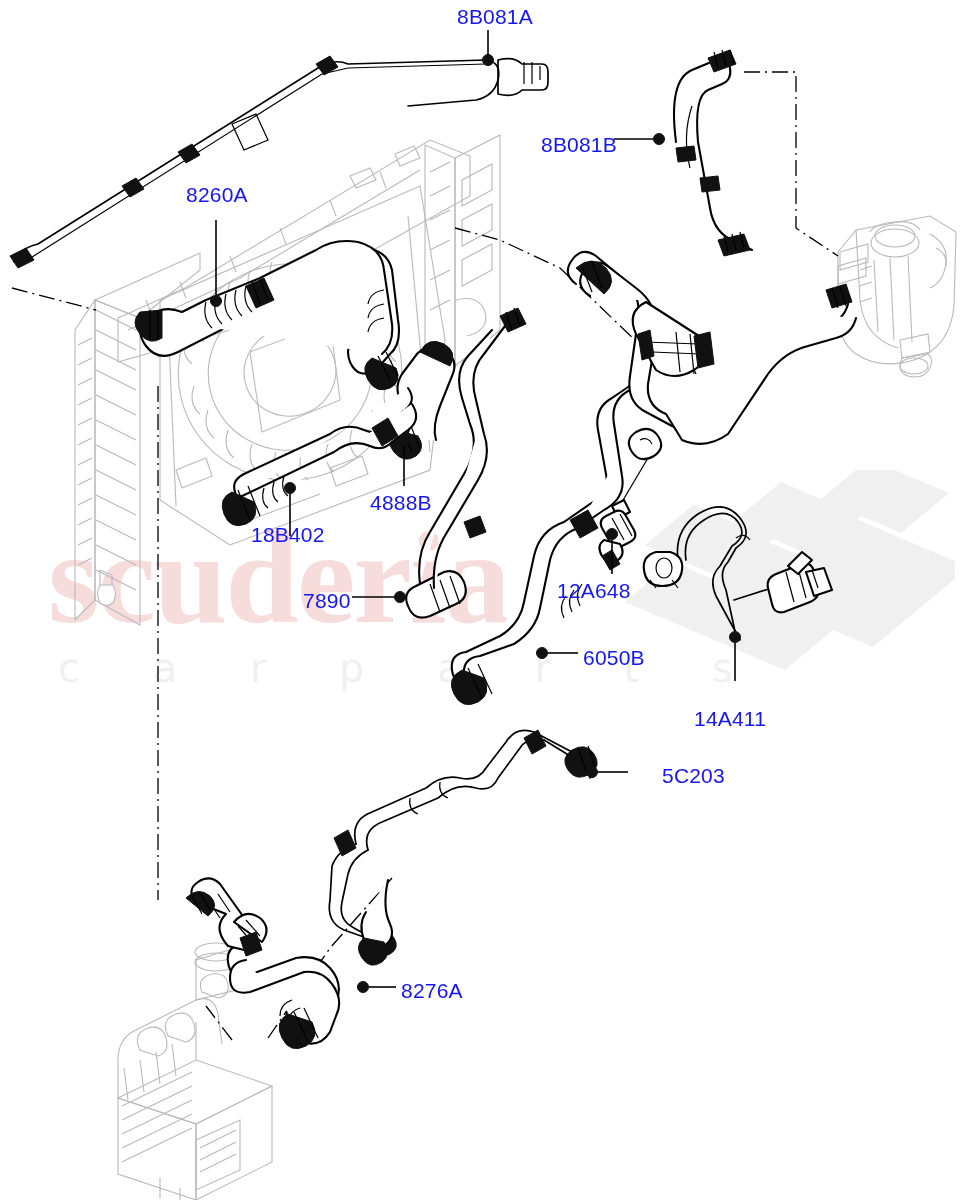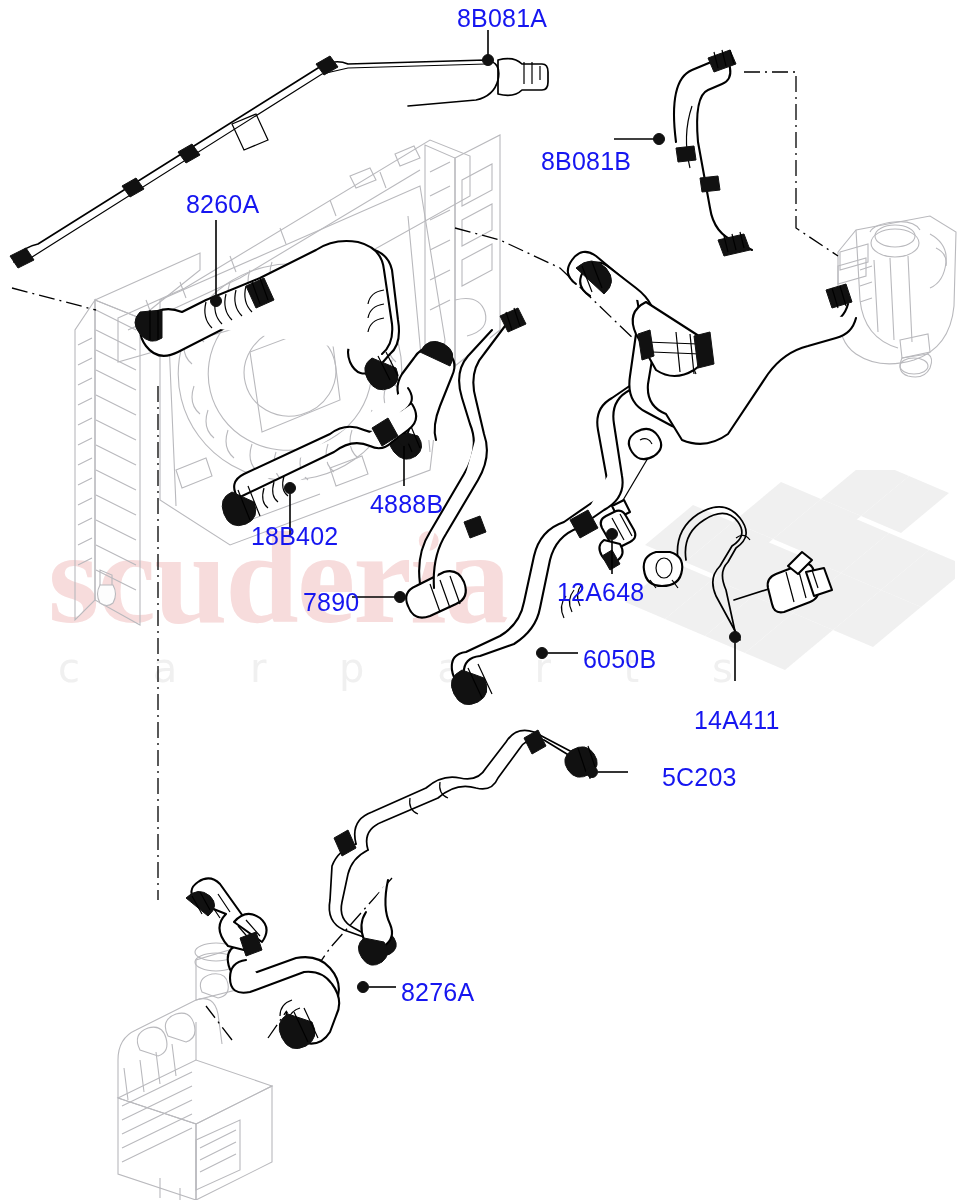--- a/index.html
+++ b/index.html
@@ -56,21 +56,21 @@
   .draw-layer{
     position:absolute;
     inset:0;
     z-index:2;
   }
   
   .label{
     position:absolute;
     z-index:5;
     color:#1616f0;
-    font-size:25px;
+    font-size:21px;
     font-family:"Liberation Sans", sans-serif;
     letter-spacing:.2px;
     white-space:nowrap;
     line-height:1;
   }
 </style>
 </head>
 <body>
 
 <div id="diagram-root">
@@ -452,22 +452,22 @@
 
       <path class="lead" d="M628 772 L598 772"></path>
         <circle class="blk" cx="592" cy="772" r="5.5"></circle>
 
       <path class="lead" d="M396 987 L369 987"></path>
         <circle class="blk" cx="363" cy="987" r="5.5"></circle>
     </g>
   </svg>
 
   <div class="label" style="left:457px;top:6px">8B081A</div>
-  <div class="label" style="left:541px;top:149px">8B081B</div>
-  <div class="label" style="left:186px;top:192px">8260A</div>
+  <div class="label" style="left:541px;top:134px">8B081B</div>
+  <div class="label" style="left:186px;top:184px">8260A</div>
   <div class="label" style="left:370px;top:492px">4888B</div>
   <div class="label" style="left:251px;top:524px">18B402</div>
   <div class="label" style="left:303px;top:590px">7890</div>
   <div class="label" style="left:557px;top:580px">12A648</div>
   <div class="label" style="left:583px;top:647px">6050B</div>
   <div class="label" style="left:694px;top:708px">14A411</div>
   <div class="label" style="left:662px;top:765px">5C203</div>
   <div class="label" style="left:401px;top:980px">8276A</div>
 
 </div>

